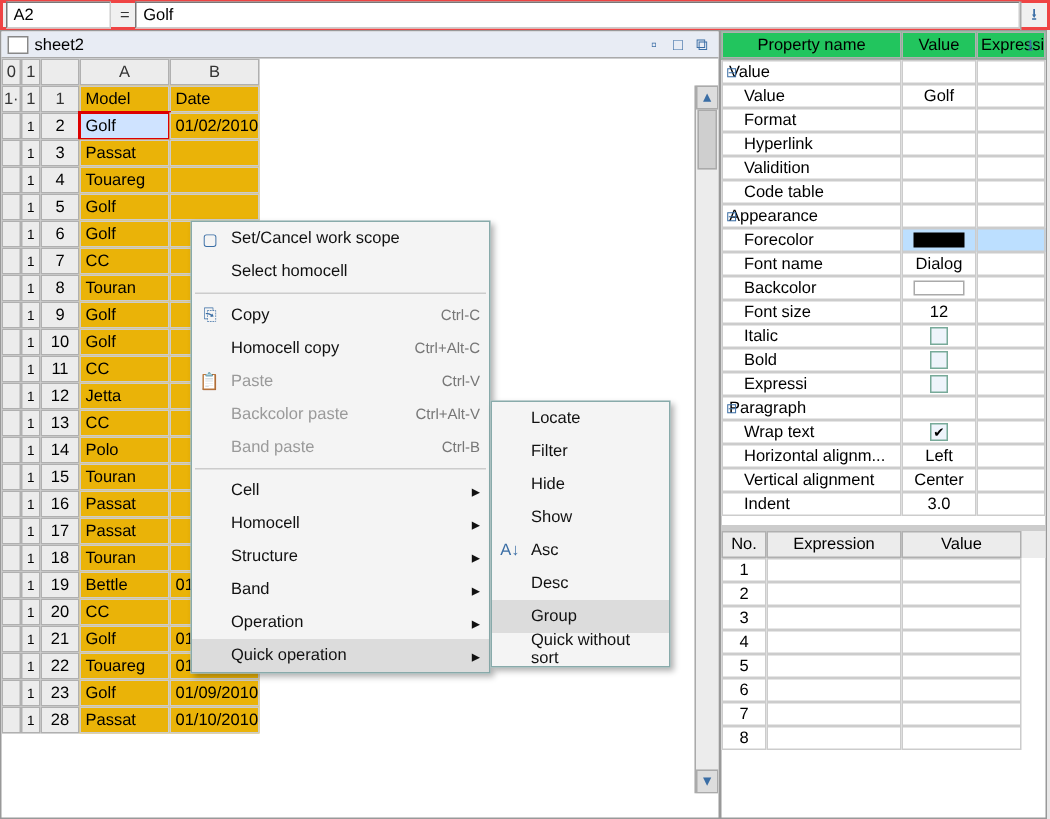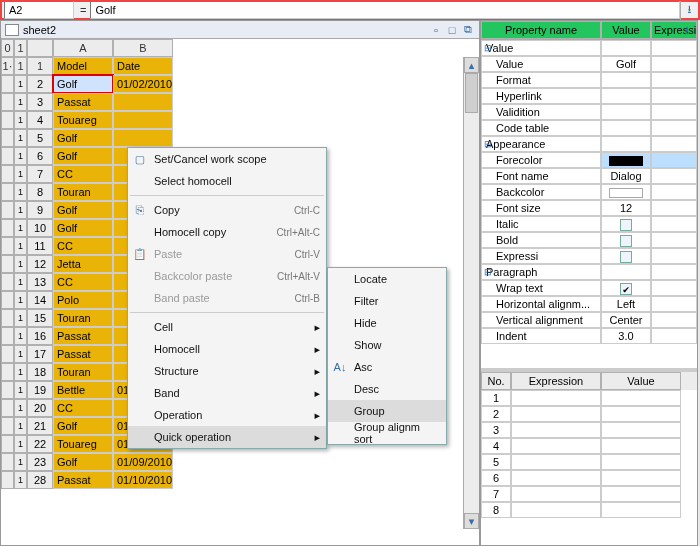--- a/index.html
+++ b/index.html
@@ -57,21 +57,21 @@
 .prop-row.group .c1 { padding-left:4px; color:#000; }
 .prop-row .tw { position:absolute; left:2px; color:#3b6ea5; font-size:9px; }
 .prop-row .c2 { width:50px; border:1px solid #ccc; background:#fff; text-align:center; line-height:14px; padding:0 2px; overflow:hidden; }
 .prop-row .c3 { width:46px; border:1px solid #ccc; background:#fff; }
 .prop-row.sel .c2, .prop-row.sel .c3 { background:#bcdfff; }
 .swatch { display:inline-block; width:34px; height:10px; background:#000; vertical-align:middle; }
 .swatch.white { background:#fff; border:1px solid #aaa; }
 .chk { display:inline-block; width:12px; height:12px; border:1px solid #7a9; background:#eef4fb; vertical-align:middle; }
 .chk.on::after { content:"✔"; font-size:9px; color:#000; position:relative; top:-2px; }
 
-.expr-panel { flex:1; border-top:4px solid #ccc; display:flex; flex-direction:column; margin-top:24px; }
+.expr-panel { flex:1; border-top:4px solid #ccc; display:flex; flex-direction:column; margin-top:6px; }
 .expr-hdr { display:flex; background:#ececec; }
 .expr-hdr div { border:1px solid #b0b0b0; padding:2px 0; text-align:center; }
 .expr-hdr .n { width:30px; } .expr-hdr .e { width:90px; } .expr-hdr .v { width:80px; }
 .expr-row { display:flex; height:16px; }
 .expr-row .n { width:30px; border:1px solid #ccc; text-align:center; line-height:14px; background:#fff; }
 .expr-row .e { width:90px; border:1px solid #ccc; background:#fff; }
 .expr-row .v { width:80px; border:1px solid #ccc; background:#fff; }
 
 .right-scroll-indicator { position:absolute; right:0; top:1px; width:12px; height:14px; color:#3b6ea5; }
 </style>
@@ -370,21 +370,21 @@
             <span class="micon">A↓</span>
             <span>Asc</span>
           </div>
           <div class="ctx-row">
             <span>Desc</span>
           </div>
           <div class="ctx-row hl">
             <span>Group</span>
           </div>
           <div class="ctx-row">
-            <span>Group alignm sort</span>
+            <span>Quick without sort</span>
           </div>
         </div>
     </div>
   </div>
 
   <div class="right-pane">
     <div style="position:relative">
       <div class="prop-hdr">
         <div class="c1">Property name</div>
         <div class="c2">Value</div>

